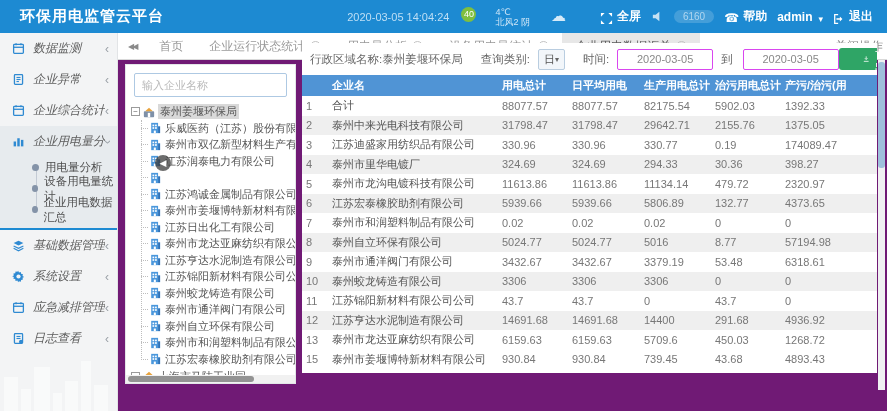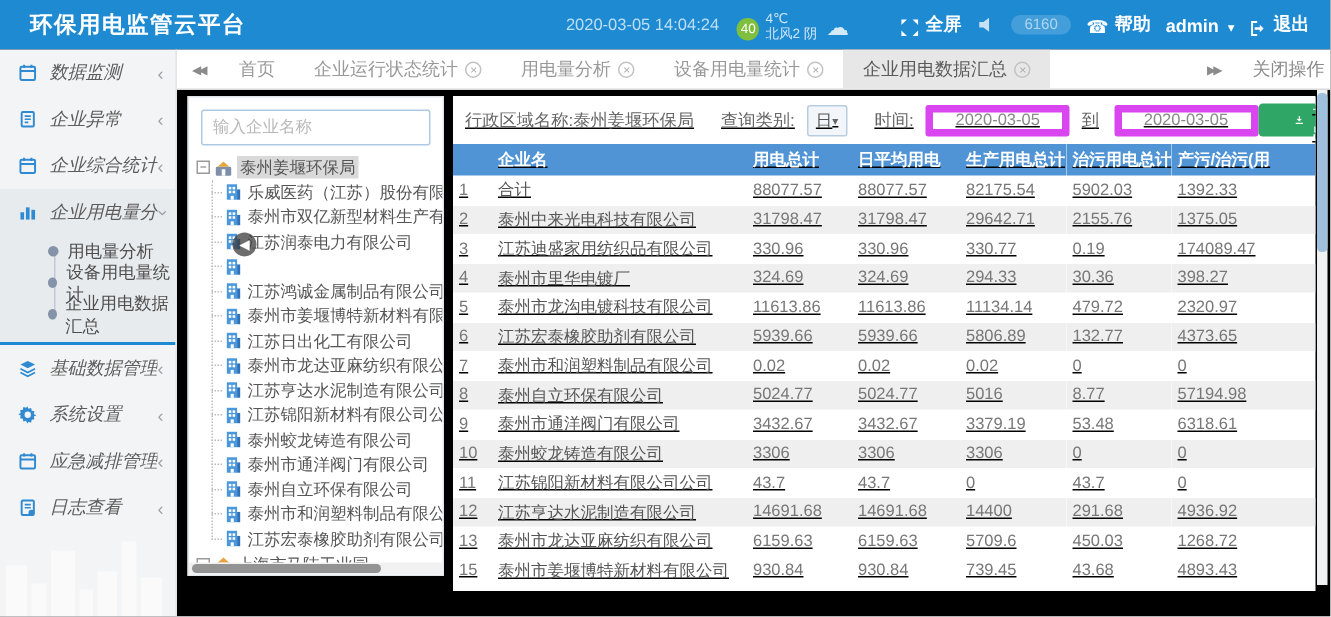--- a/index.html
+++ b/index.html
@@ -1,24 +1,24 @@
 <!DOCTYPE html>
 <html><head>
 <meta charset="utf-8">
 <style>
   html,body{margin:0;padding:0;background:#eef0f1;}
   *{box-sizing:border-box;font-family:"Liberation Sans","DejaVu Sans",sans-serif;}
-  #app{position:relative;width:887px;height:411px;overflow:hidden;background:#000000;}
+  #app{position:relative;width:887px;height:411px;overflow:hidden;background:#701a75;}
 
   
   .hdr{position:absolute;left:0;top:0;width:887px;height:33px;background:#1d8ad2;display:flex;align-items:center;color:#fff;}
   .hdr-title{font-size:15px;font-weight:bold;letter-spacing:1px;margin-left:20px;}
   .hdr-right{margin-left:auto;display:flex;align-items:center;gap:10px;padding-right:14px;}
   .hdr-time{font-size:11px;color:#bedff5;margin-right:2px;}
-  .weather{display:flex;align-items:flex-end;gap:4px;}
+  .weather{display:flex;align-items:flex-start;gap:19px;}
   .aqi{width:15px;height:15px;border-radius:50%;background:#7fbf3f;color:#fff;font-size:9px;display:flex;align-items:center;justify-content:center;}
   .wx{display:flex;flex-direction:column;line-height:10px;font-size:9px;color:#cfe6f7;}
   .cloud{font-size:15px;color:#eaf5fd;opacity:.9;margin-left:2px;}
   .hbtn{display:flex;align-items:flex-end;gap:4px;font-size:12px;font-weight:bold;color:#fff;cursor:pointer;}
   .hdr-sep{width:14px;}
   .mute{opacity:.75;display:flex;align-items:center;}
   .alert-pill{background:rgba(255,255,255,.22);color:rgba(255,255,255,.75);border-radius:9px;font-size:10px;padding:1px 9px;opacity:.8;}
   .caret{font-size:9px;margin-left:2px;}
 
   
@@ -61,28 +61,28 @@
   .tree-node{height:16.5px;display:flex;align-items:center;cursor:pointer;white-space:nowrap;}
   .tdash{width:7px;border-top:1px dotted #bdbdbd;margin-right:2px;flex:0 0 auto;}
   .bld{width:11px;height:12px;margin-right:4px;flex:0 0 auto;}
   .bld svg{width:11px;height:12px;display:block;}
   .nd-lb{overflow:hidden;}
   .tree-hscroll{position:absolute;left:0;bottom:0;width:169px;height:8px;background:#f1f1f1;}
   .tree-hthumb{position:absolute;left:2px;top:1px;width:126px;height:6px;background:#939393;border-radius:3px;}
   .tree-collapse{position:absolute;left:155px;top:155px;width:16px;height:16px;border-radius:50%;background:rgba(60,60,60,.75);color:#fff;font-size:9px;display:flex;align-items:center;justify-content:center;cursor:pointer;}
 
   
-  .main-card{position:absolute;left:302px;top:64px;width:575px;height:330px;background:#fff;overflow:hidden;text-decoration:underline;}
+  .main-card{position:absolute;left:302px;top:43px;width:575px;height:330px;background:#fff;overflow:hidden;}
   .toolbar{height:32px;display:flex;align-items:center;font-size:11.5px;color:#666;}
   .tb-region{margin-left:8px;white-space:nowrap;}
   .tb-lbl{margin-left:18px;white-space:nowrap;}
   .tb-select{width:64px;height:21px;margin-left:8px;border:1px solid #b9cde0;background:#f2f6fa;border-radius:2px;display:flex;align-items:center;font-size:11px;color:#555;padding:0 5px;cursor:pointer;}
   .tb-select .sel-val{flex:1;text-align:center;}
   .tb-select .sel-caret{font-size:8px;color:#666;}
-  .tb-input{width:96px;height:21px;margin-left:8px;border:5px solid #d946ef;border-radius:2px;font-size:11px;color:#888;text-align:center;outline:none;}
+  .tb-input{width:96px;height:21px;margin-left:8px;border:1px solid #d946ef;border-radius:2px;font-size:11px;color:#888;text-align:center;outline:none;}
   .tb-to{margin:0 2px 0 8px;}
   .btn-export{margin-left:auto;margin-right:10px;height:22px;background:#2fa566;color:#fff;border:none;border-radius:3px;font-size:13px;display:flex;align-items:center;gap:4px;padding:0 24px;cursor:pointer;}
   .btn-export svg{width:10px;height:10px;}
 
   table.data{border-collapse:collapse;width:575px;table-layout:fixed;font-size:11px;}
   table.data th{background:#5094d5;color:#fff;font-weight:bold;text-align:left;height:21px;padding:0 4px;white-space:nowrap;overflow:hidden;}
   table.data td{height:19.5px;padding:0 4px;color:#777;white-space:nowrap;overflow:hidden;border:none;}
   table.data td.c-name{color:#555;}
   table.data tr.alt td{background:#efefef;}
   .col-no{width:26px;}

